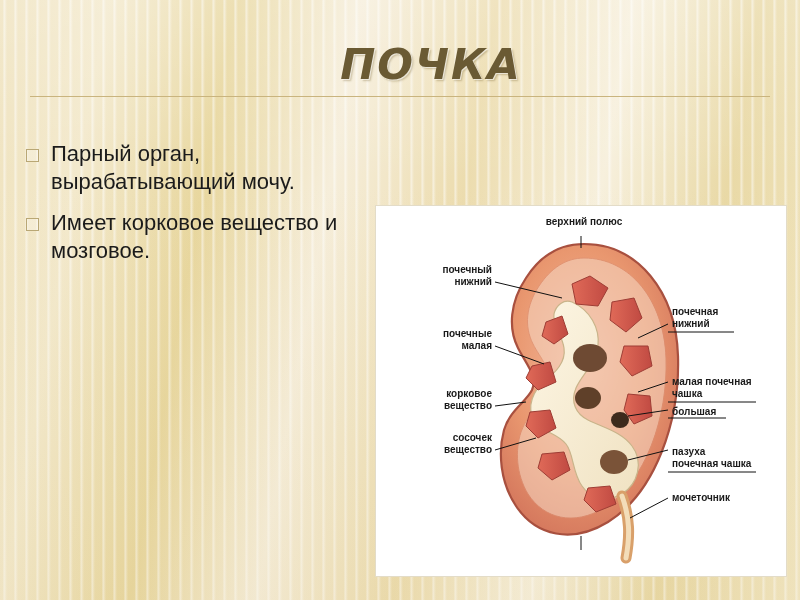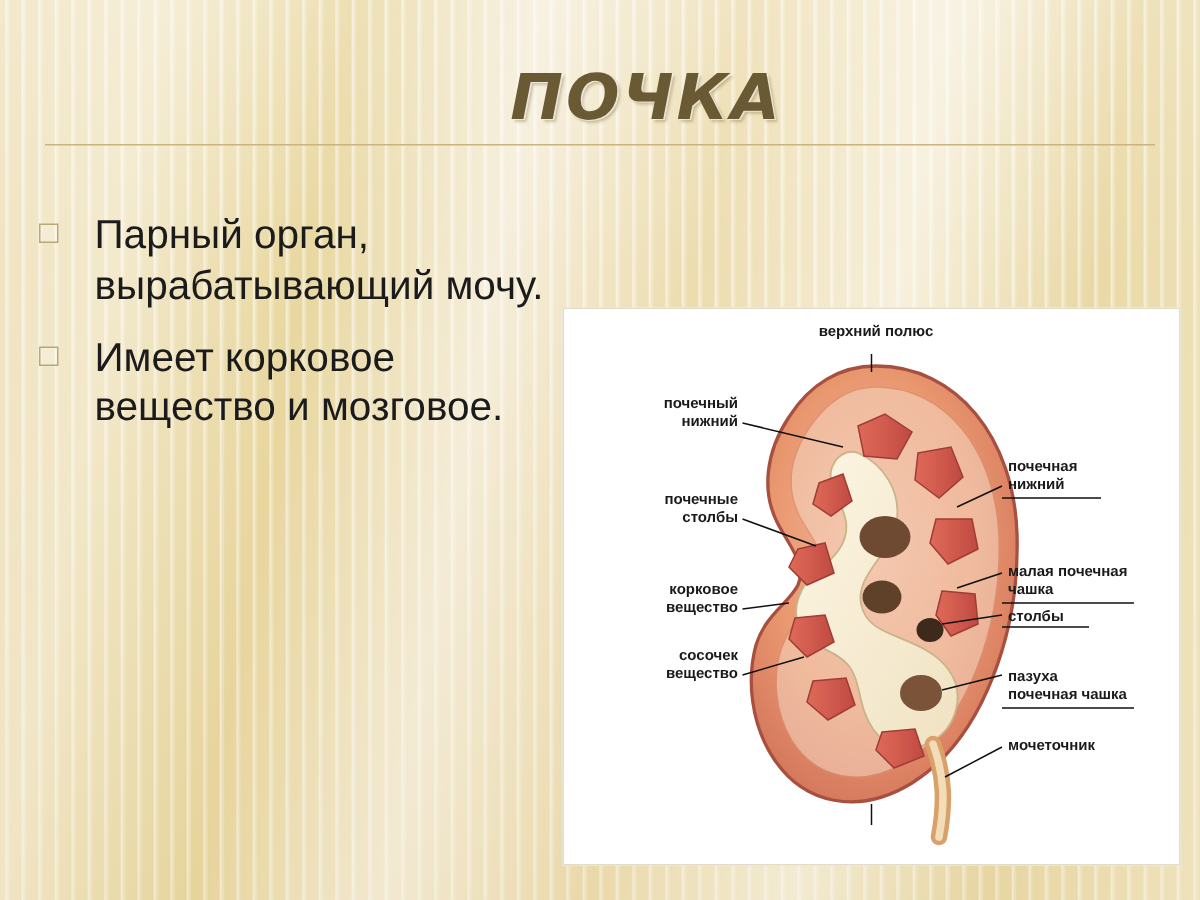--- a/index.html
+++ b/index.html
@@ -84,24 +84,23 @@
   .bullet-marker {
     width: 11px;
     height: 11px;
     margin-top: 9px;
     margin-right: 12px;
     flex: 0 0 auto;
     border: 1px solid #b9a775;
     background: rgba(255,255,255,0.25);
   }
   .bullet-text {
-    font-size: 27px;
+    font-size: 22px;
     line-height: 1.25;
     color: #1b1b1b;
-    margin-left: 12px;
   }
 
   .image-frame {
     position: absolute;
     left: 375px;
     top: 205px;
     width: 410px;
     height: 370px;
     background: #ffffff;
     border: 1px solid #e3dcc8;
@@ -241,30 +240,30 @@
         <line x1="292" y1="196" x2="380" y2="196"></line>
         <line x1="292" y1="212" x2="350" y2="212"></line>
         <line x1="292" y1="266" x2="380" y2="266"></line>
       </g>
     </svg>
 
     <div class="fig-label lbl-center" style="left:128px; top:10px; width:160px;">верхний полюс</div>
     <div class="fig-label lbl-left" style="left:12px;  top:58px; width:104px;">почечный
 нижний</div>
     <div class="fig-label lbl-left" style="left:12px;  top:122px; width:104px;">почечные
-столбы</div>
+малая</div>
     <div class="fig-label lbl-left" style="left:12px;  top:182px; width:104px;">корковое
 вещество</div>
     <div class="fig-label lbl-left" style="left:12px;  top:226px; width:104px;">сосочек
 вещество</div>
 
     <div class="fig-label lbl-right" style="left:296px; top:100px; width:110px;">почечная
 нижний</div>
     <div class="fig-label lbl-right" style="left:296px; top:170px; width:112px;">малая почечная
 чашка</div>
-    <div class="fig-label lbl-right" style="left:296px; top:200px; width:110px;">столбы</div>
+    <div class="fig-label lbl-right" style="left:296px; top:200px; width:110px;">большая</div>
     <div class="fig-label lbl-right" style="left:296px; top:240px; width:112px;">пазуха
 почечная чашка</div>
     <div class="fig-label lbl-right" style="left:296px; top:286px; width:110px;">мочеточник</div>
 
   </div>
 
 </div>
 
 </body></html>

